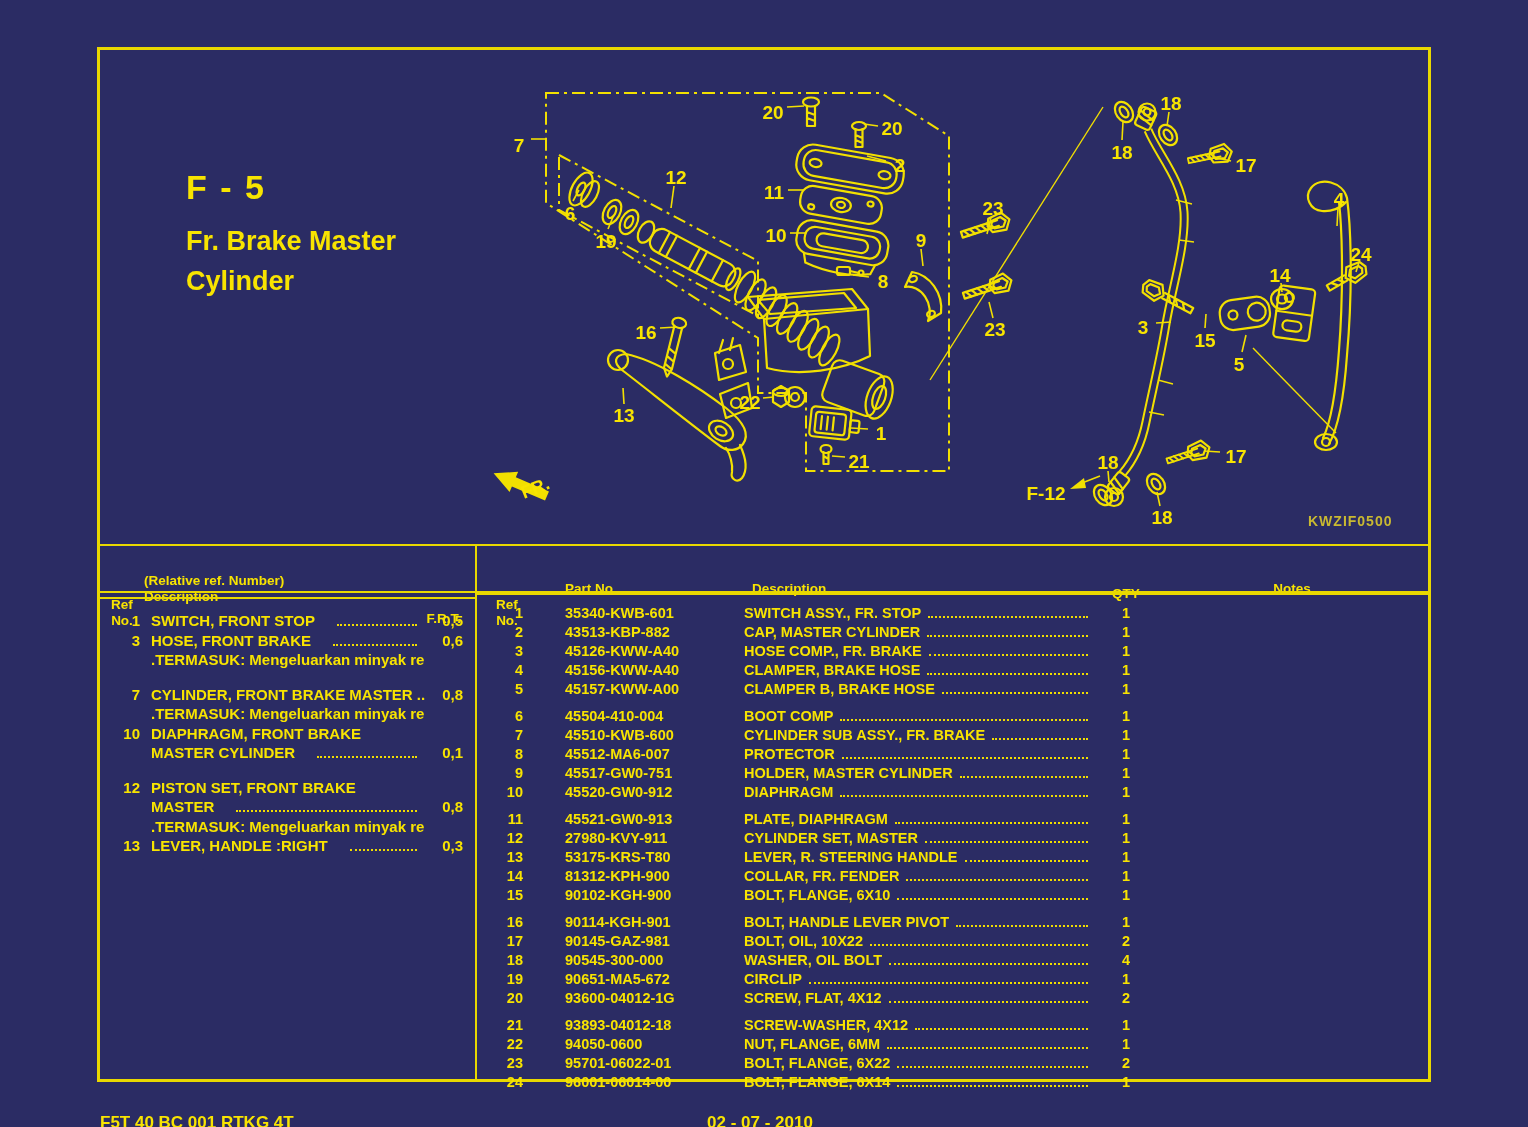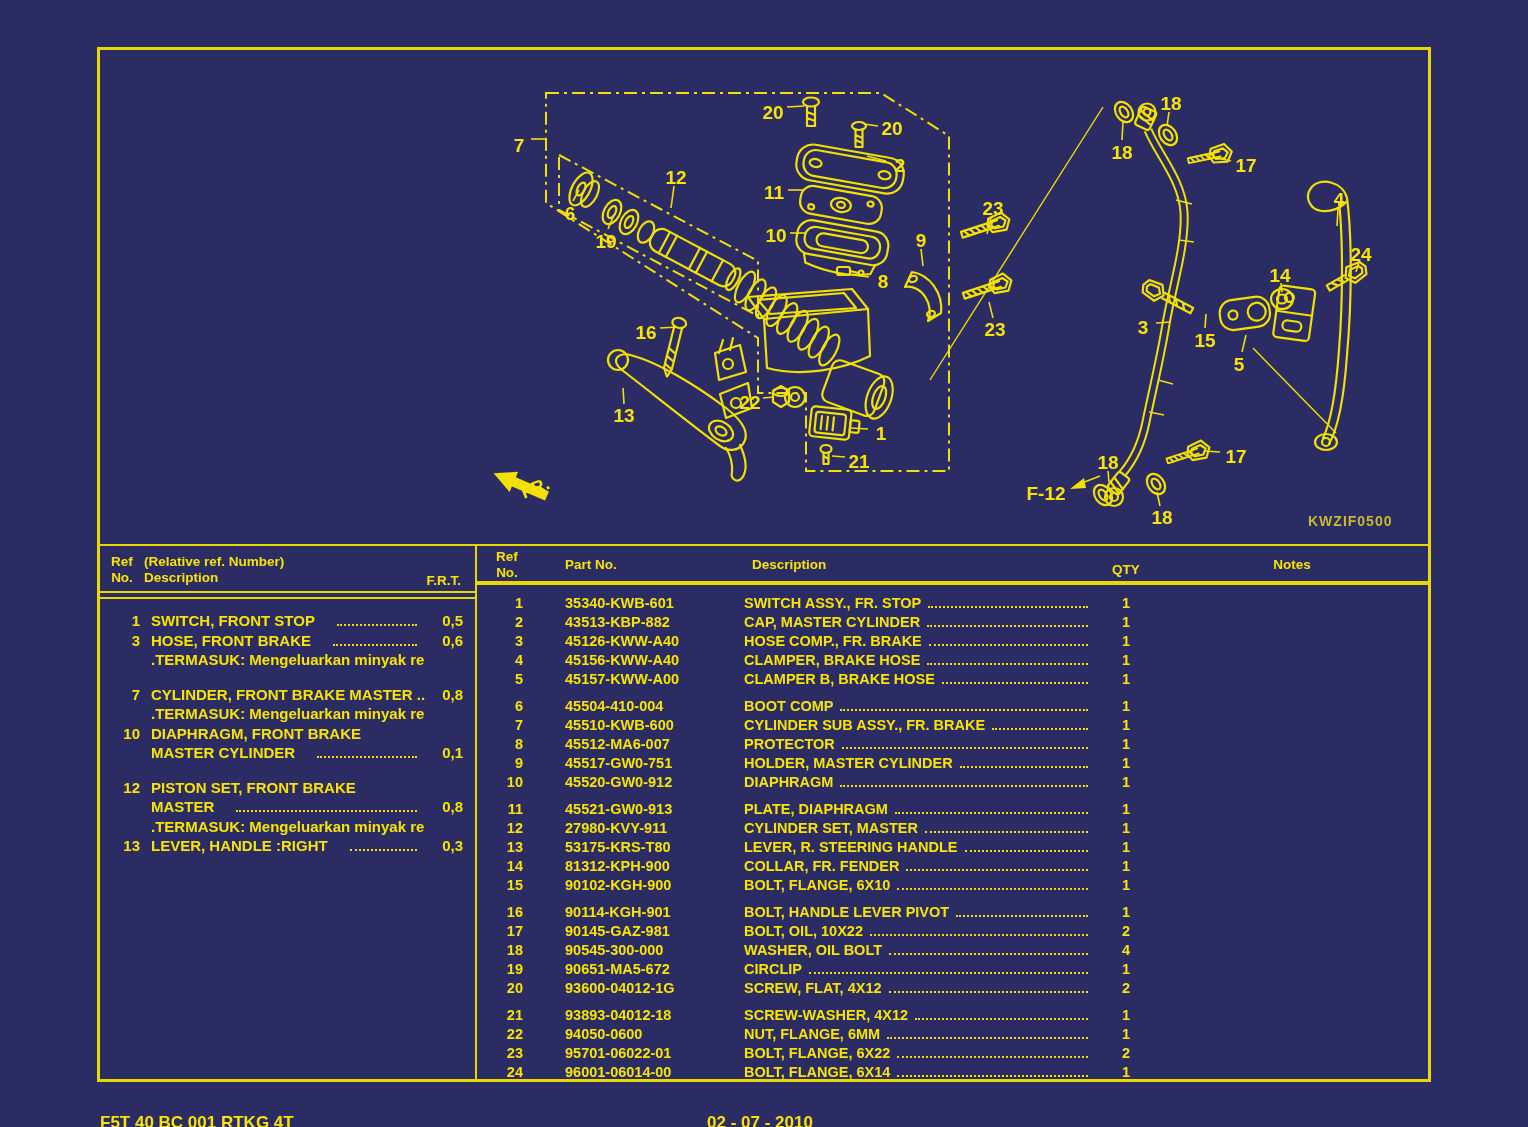--- a/index.html
+++ b/index.html
@@ -33,21 +33,21 @@
   .tables{
     position:absolute;left:0;top:494px;right:0;bottom:0;
     border-top:2px solid #e9d800;display:flex;color:#f8e400;font-weight:bold;
   }
   .frt-panel{width:377px;border-right:2px solid #e9d800;box-sizing:border-box;display:flex;flex-direction:column;}
   .parts-panel{flex:1;display:flex;flex-direction:column;}
   .t-head{height:42px;padding-top:3px;font-size:13.5px;line-height:16px;}
   .frt-head{display:grid;grid-template-columns:44px 1fr 70px;align-items:center;}
   .frt-head .h-frt{text-align:right;padding-right:14px;align-self:end;padding-bottom:2px;}
   .parts-head{display:grid;grid-template-columns:60px 215px 1fr 60px 272px;align-items:center;}
-  .h-ref{text-align:center;}
+  .h-ref{text-align:center;margin-top:48px;}
   .h-part{padding-left:28px;}
   .h-desc{padding-left:0;}
   .h-qty{text-align:center;margin-top:10px;}
   .h-notes{text-align:center;}
   .double-rule{height:4px;border-top:2px solid #e9d800;border-bottom:2px solid #e9d800;}
   
   .frt-body{padding-top:12px;font-size:15px;}
   .frt-group{margin-bottom:15px;}
   .frt-row{display:grid;grid-template-columns:40px 1fr 50px;line-height:19.5px;}
   .frt-row .c-ref{text-align:right;}
@@ -360,20 +360,25 @@
           <text x="1139" y="321" class="callout-text">5</text>
           <line x1="1120" y1="402" x2="1104" y2="401" class="callout-line"></line>
           <text x="1136" y="413" class="callout-text">17</text>
           <line x1="1008" y1="421" x2="1009" y2="432" class="callout-line"></line>
           <text x="1008" y="419" class="callout-text">18</text>
           <line x1="1060" y1="456" x2="1057" y2="442" class="callout-line"></line>
           <text x="1062" y="474" class="callout-text">18</text>
         </g>
     </svg>
 
+    <div class="title-block">
+      <div class="title-code">F - 5</div>
+      <div class="title-line">Fr. Brake Master</div>
+      <div class="title-line" style="margin-top:0;">Cylinder</div>
+    </div>
   </div>
 
   <div class="tables">
 
     <div class="frt-panel">
       <div class="t-head frt-head">
         <div class="h-ref">
           <div>Ref</div>
           <div>No.</div>
         </div>

